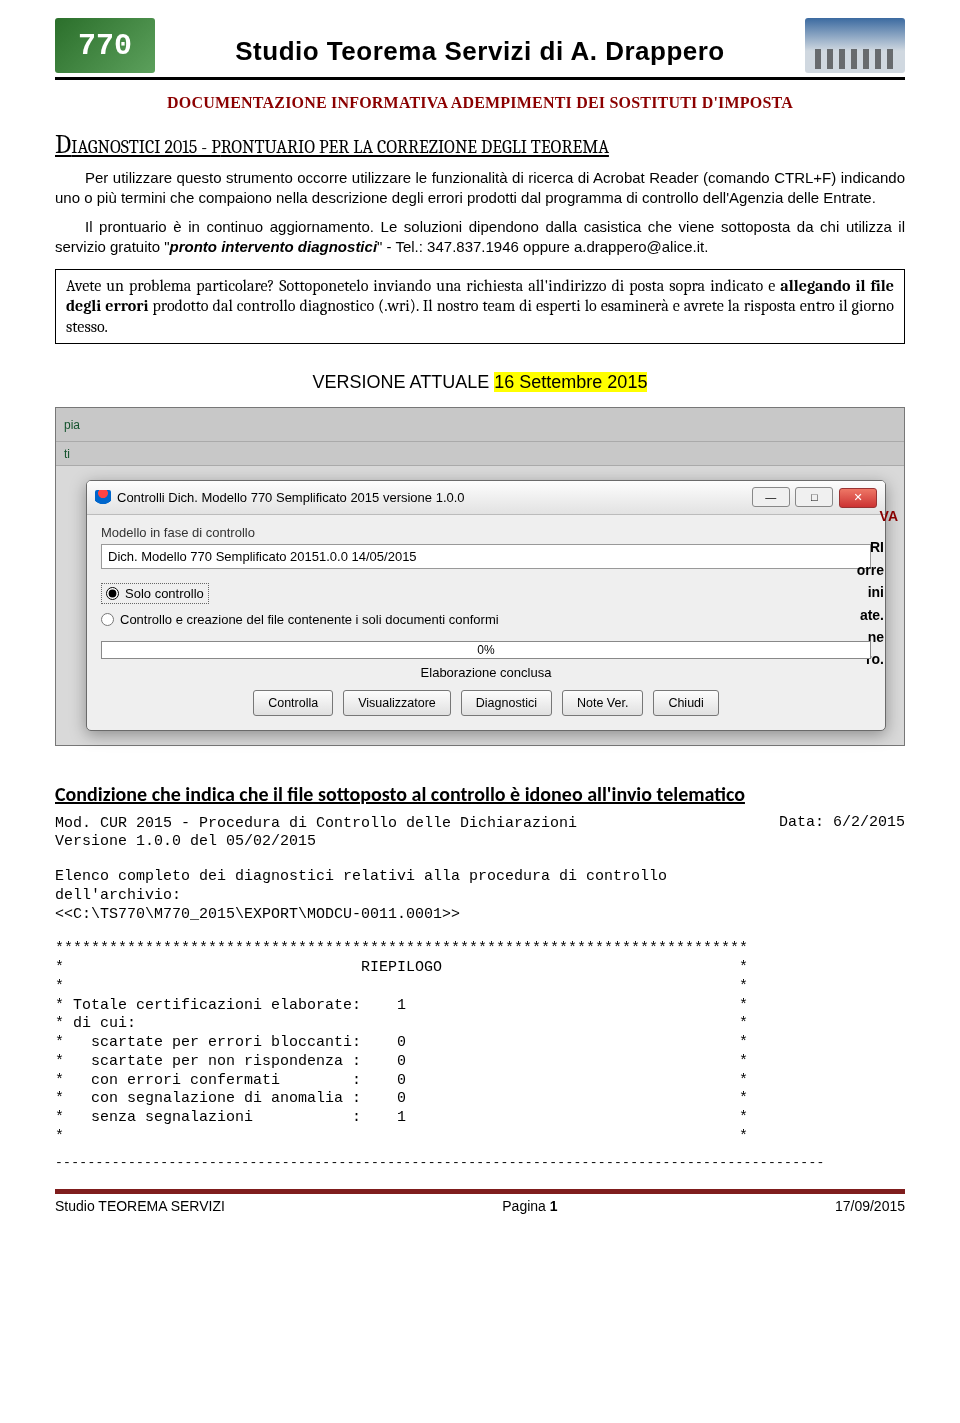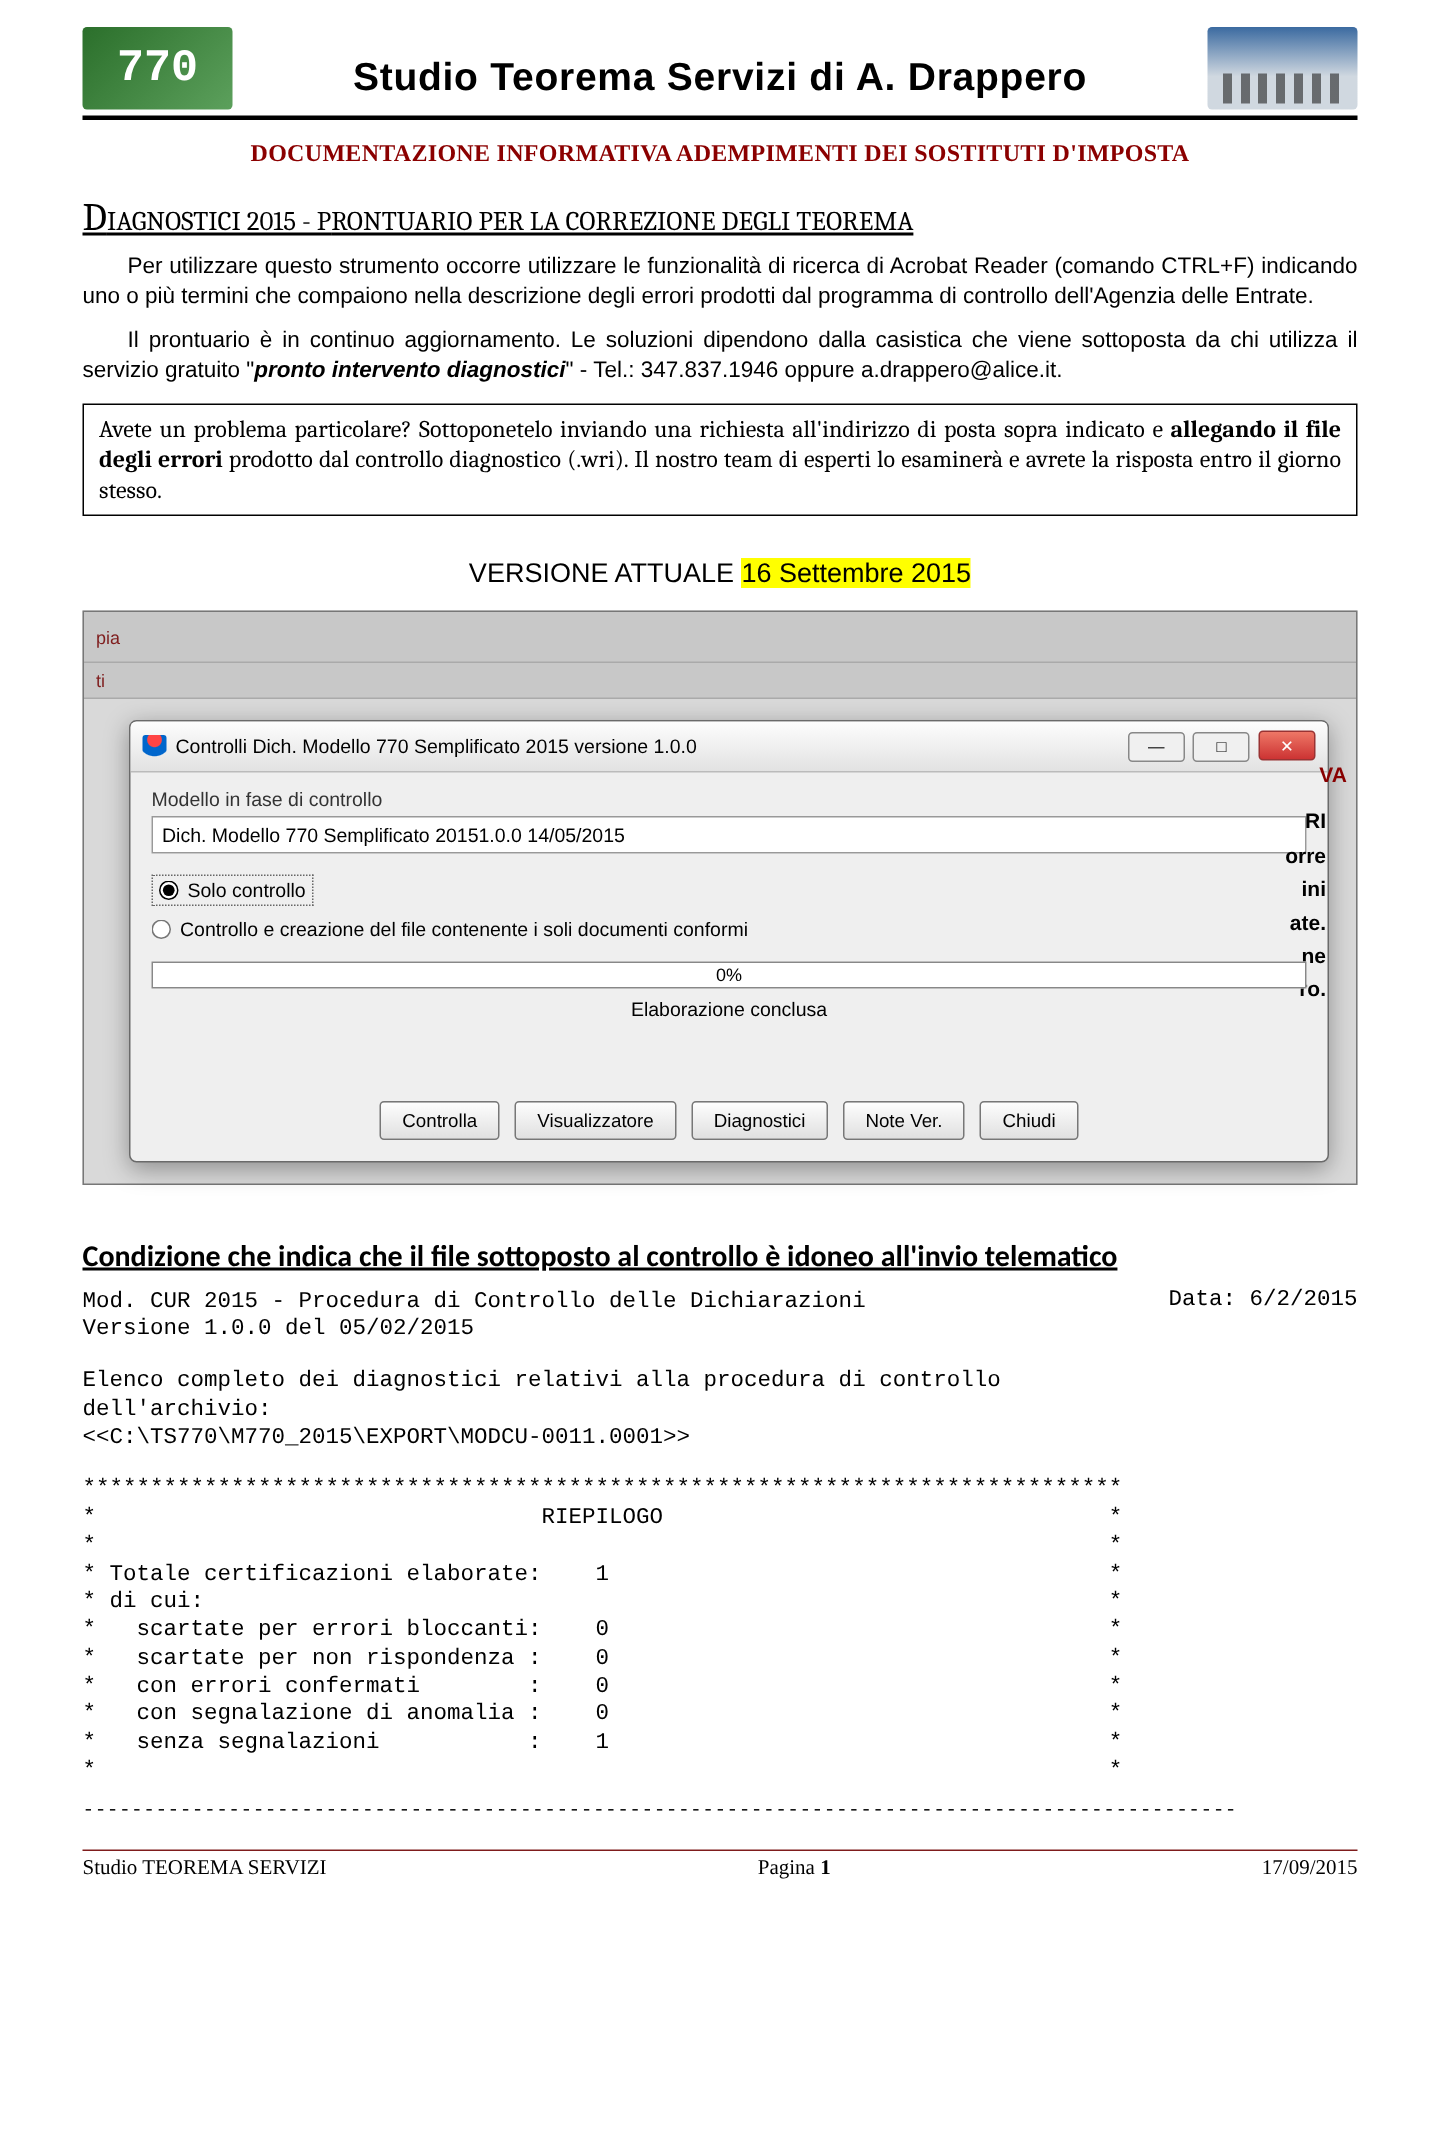--- a/index.html
+++ b/index.html
@@ -91,21 +91,21 @@
   .screenshot {
     margin: 14px 0 0 0;
     border: 1px solid #777;
     background: #d9d9d9;
     font-family: Tahoma, Arial, sans-serif;
     font-size: 13px;
     position: relative;
   }
   .ss-toolback {
     height: 34px; background: #c8c8c8; border-bottom: 1px solid #aaa;
-    display:flex; align-items:center; gap:10px; padding:0 8px; color:#7f1d1d; font-size:12px;
+    display:flex; align-items:center; gap:10px; padding:0 8px; color:#14532d; font-size:12px;
   }
   .ss-toolback span { }
   .ss-window {
     margin: 14px 18px 14px 30px;
     background: #efefef;
     border: 1px solid #6a6a6a;
     border-radius: 5px;
     box-shadow: 0 4px 16px rgba(0,0,0,0.35);
     overflow: hidden;
   }
@@ -131,45 +131,45 @@
   .ss-field { background:#fff; border:1px solid #999; padding:4px 6px; margin-bottom:10px; }
   .ss-radio-row { display:flex; align-items:center; gap:6px; margin:4px 0; color:#000; }
   .ss-radio-row input { accent-color:#000; }
   .ss-radio-row.sel { border:1px dotted #666; padding:2px 4px; display:inline-flex; }
   .ss-progress { margin:14px 0 4px 0; }
   .ss-progress-bar { border:1px solid #888; background:#fff; height:18px; position:relative; }
   .ss-progress-bar .pct { position:absolute; left:50%; top:50%; transform:translate(-50%,-50%); font-size:12px; }
   .ss-status { text-align:center; margin:6px 0 10px 0; }
   .ss-btnrow { display:flex; justify-content:center; gap:10px; }
   .ss-btn { border:1px solid #777; background:linear-gradient(180deg,#fdfdfd 0%,#e0e0e0 100%);
-    padding:5px 14px; border-radius:3px; font-size:12.5px;margin-top:44px; }
+    padding:5px 14px; border-radius:3px; font-size:12.5px; }
   .ss-side-text { position:absolute; right:6px; top:100px; color:#880000; font-weight:bold; font-size:14px; }
   .ss-side-black { position:absolute; right:20px; top:128px; color:#000; font-weight:bold; font-size:14px; text-align:right; line-height:1.6;}
   .cond-title {
     margin-top: 36px;
     font-family: Calibri, Arial, sans-serif;
     font-size: 20px;
     font-weight: bold;
     text-decoration: underline;
   }
   .mono {
     font-family: "Courier New", monospace;
     font-size: 15px;
     white-space: pre;
     line-height: 1.25;
     margin-top: 8px;
   }
   .mono-right { text-align:right; }
   .footer {
-    border-top: 1px solid #7f1d1d;
+    border-top: 5px solid #7f1d1d;
     margin-top: 18px;
     padding-top: 4px;
     display: flex;
     justify-content: space-between;
-    font-family: Liberation Serif, serif;
+    font-family: Liberation Sans, sans-serif;
     font-size: 14px;
   }
   .footer b { font-weight: bold; }
 </style>
 </head>
 <body>
 
 <div class="header-row">
   <div class="logo-left">770</div>
   <div class="studio-title">Studio  Teorema Servizi  di A. Drappero</div>

